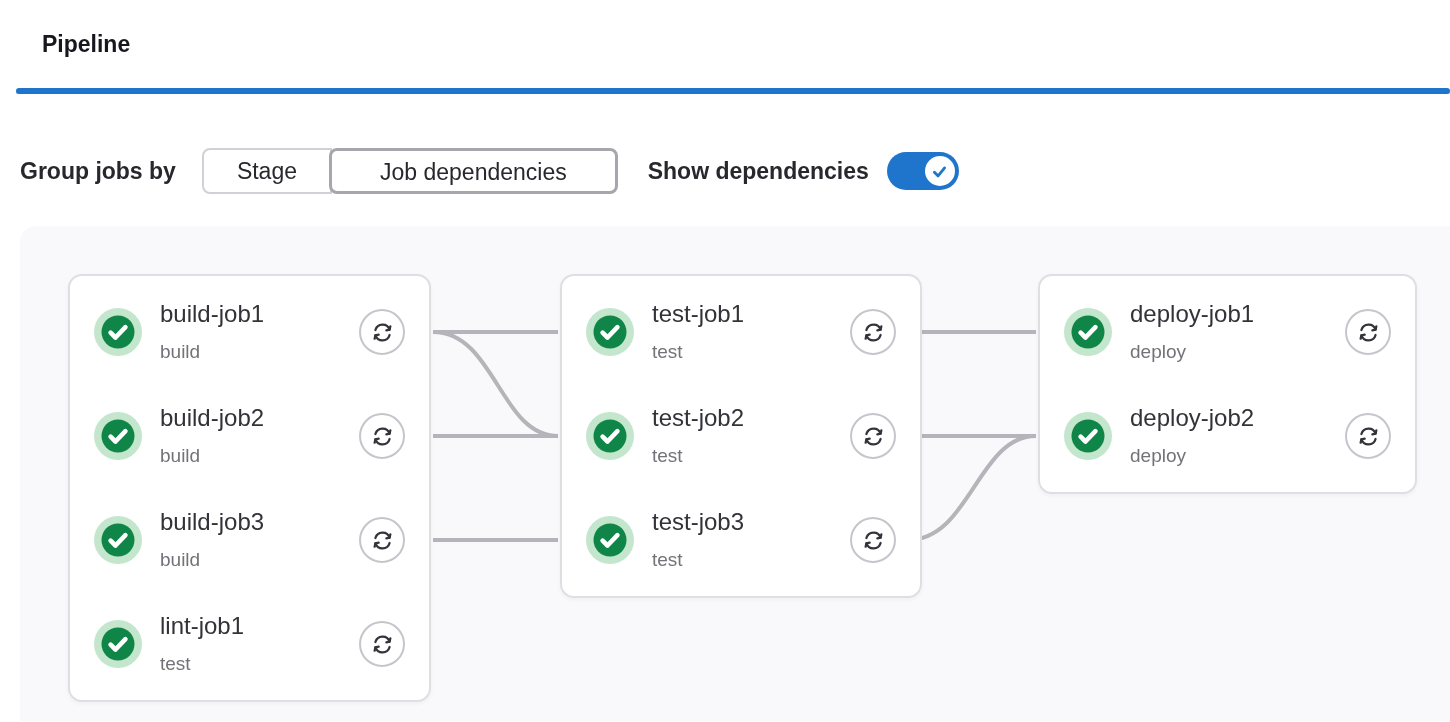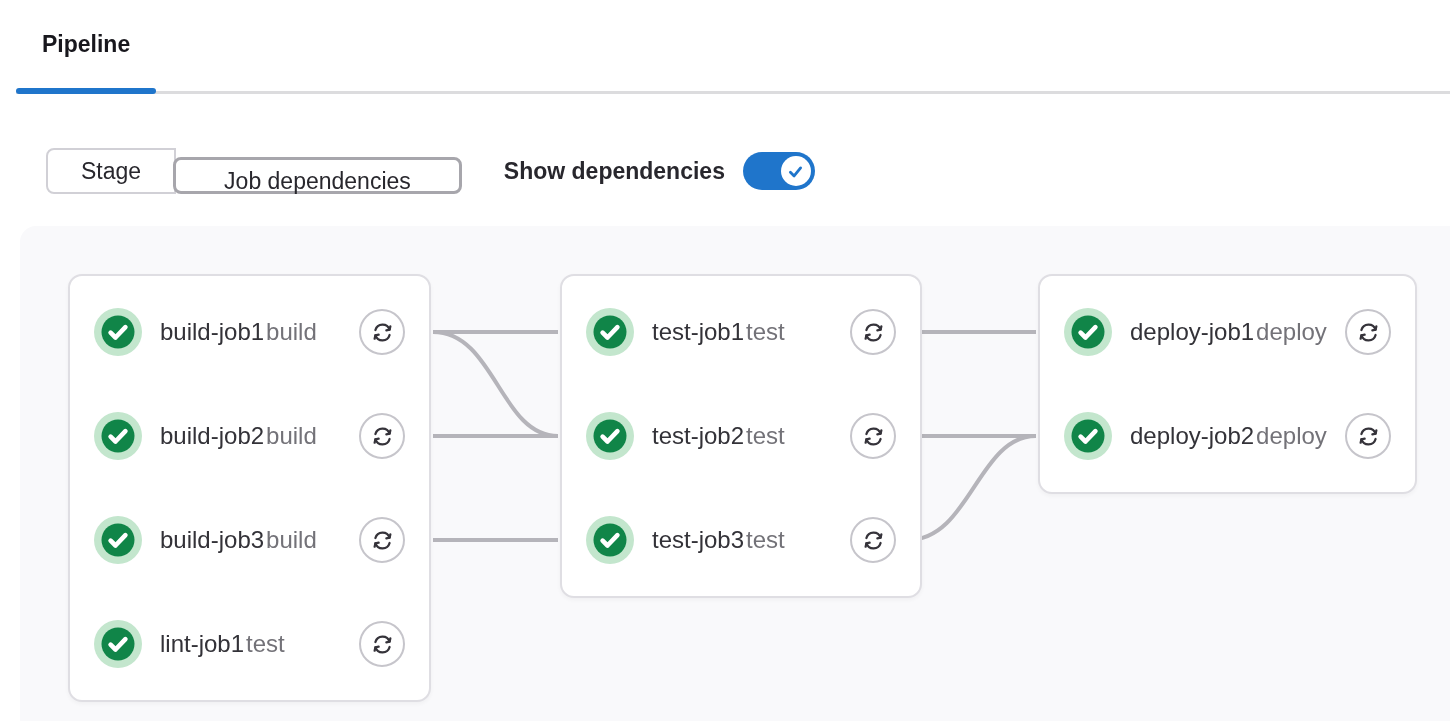--- a/index.html
+++ b/index.html
@@ -13,70 +13,71 @@
     --badge-bg:#ececef;
     --badge-text:#626168;
     --text-dark:#28272d;
     --text-body:#333238;
     --text-muted:#737278;
   }
   *{box-sizing:border-box;margin:0;padding:0}
   html,body{width:1450px;height:722px;overflow:hidden;background:#fff;
     font-family:"Liberation Sans",sans-serif;}
   
-  .tabs{display:flex;margin-left:16px;border-bottom:3px solid var(--border-gray);}
+  .tabs{display:flex;margin-left:16px;border-bottom:3px solid var(--border-gray);flex-direction:column;}
   .tab{display:flex;align-items:center;gap:13px;padding:31px 26px 33px;
     font-size:23px;color:#3a383f;position:relative;cursor:pointer;background:none;border:none;
     font-family:inherit;}
   .tab.active{font-weight:700;color:#18171d;}
   .tab.active::after{content:"";position:absolute;left:0;right:0;bottom:-3px;height:6px;
     background:var(--blue);border-radius:3px;}
   .badge{min-width:38px;height:38px;border-radius:19px;background:var(--badge-bg);
     color:var(--badge-text);font-size:20px;display:flex;align-items:center;
     justify-content:center;padding:0 8px;}
   
   .controls{display:flex;align-items:center;margin:48px 0 0 20px;height:58px;}
   .ctl-label{font-size:23px;font-weight:700;color:var(--text-dark);}
   .segmented{display:flex;align-items:stretch;margin-left:26px;height:46px;}
   .seg-btn{font-family:inherit;font-size:23px;color:var(--text-dark);background:#fff;
     border:2px solid #d1d0d6;padding:0 33px;cursor:pointer;}
   .seg-btn.first{border-radius:8px 0 0 8px;}
   .seg-btn.selected{border:3px solid #a7a6ac;border-radius:8px;padding:8px 48px;
-    margin-left:-3px;position:relative;z-index:1;margin-top:9px;}
-  .show-deps{margin-left:42px;}
+    margin-left:-3px;position:relative;z-index:1;}
+  .show-deps{margin-left:30px;}
   .toggle{width:72px;height:38px;border-radius:19px;background:var(--blue);border:none;
     position:relative;margin-left:18px;cursor:pointer;}
   .knob{position:absolute;right:4px;top:4px;width:30px;height:30px;border-radius:50%;
     background:#fff;display:flex;align-items:center;justify-content:center;}
   
   .graph-panel{position:relative;margin:26px 0 0 20px;height:495px;width:1430px;
     background:var(--panel-bg);border-top-left-radius:16px;}
   .links{position:absolute;left:0;top:0;}
   .links path{stroke:var(--line);stroke-width:4;fill:none;}
   .job-card{position:absolute;top:48px;background:#fff;border:2px solid var(--card-border);
     border-radius:14px;padding:4px 0;box-shadow:0 2px 4px rgba(31,30,36,0.04);}
   .job-row{display:flex;align-items:center;height:104px;padding:0 24px;gap:18px;cursor:pointer;}
   .status-icon{width:48px;height:48px;flex:0 0 48px;display:flex;}
-  .job-text{display:flex;flex-direction:row;justify-content:center;gap:2px;min-width:0;}
+  .job-text{display:flex;flex-direction:column;justify-content:center;gap:12px;min-width:0;}
   .job-name{font-size:24px;color:var(--text-body);line-height:1.2;white-space:nowrap;}
-  .job-stage{font-size:24px;color:var(--text-muted);line-height:1.2;white-space:nowrap;}
+  .job-stage{font-size:19px;color:var(--text-muted);line-height:1.2;white-space:nowrap;}
   .retry-btn{margin-left:auto;width:46px;height:46px;flex:0 0 46px;border-radius:50%;
     border:2px solid #c6c5cb;background:#fff;display:flex;align-items:center;
     justify-content:center;cursor:pointer;padding:0;}
 </style>
 </head>
 <body>
 
 <nav class="tabs">
   <button class="tab active">
     <span>Pipeline</span>
   </button>
 </nav>
 
 <div class="controls">
+  <span class="ctl-label">Group jobs by</span>
   <div class="segmented">
     <button class="seg-btn first">Stage</button>
     <button class="seg-btn selected">Job dependencies</button>
   </div>
   <span class="ctl-label show-deps">Show dependencies</span>
   <button class="toggle" aria-checked="true">
     <span class="knob">
       <svg width="19" height="19" viewBox="0 0 19 19">
         <path d="M4.4 10.2 L8.1 13.9 L14.6 5.9" fill="none" stroke="#1f75cb" stroke-width="2.8" stroke-linecap="round" stroke-linejoin="round"></path>
       </svg>

